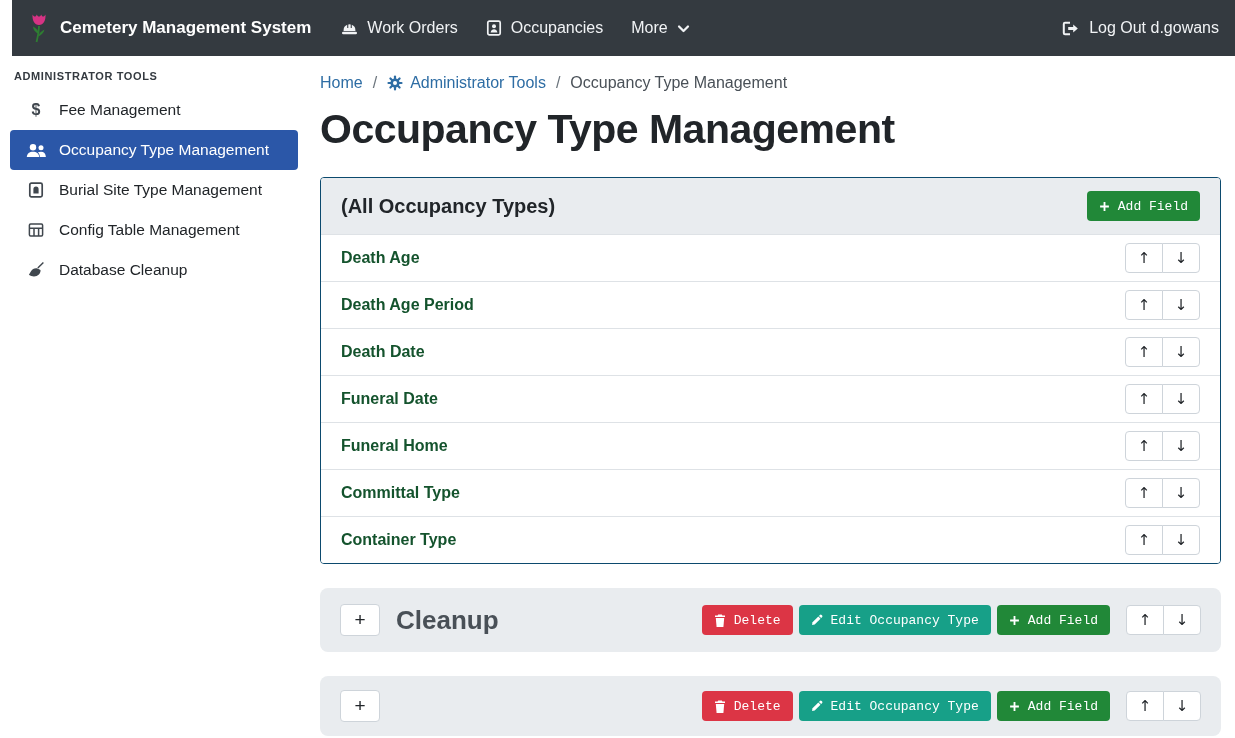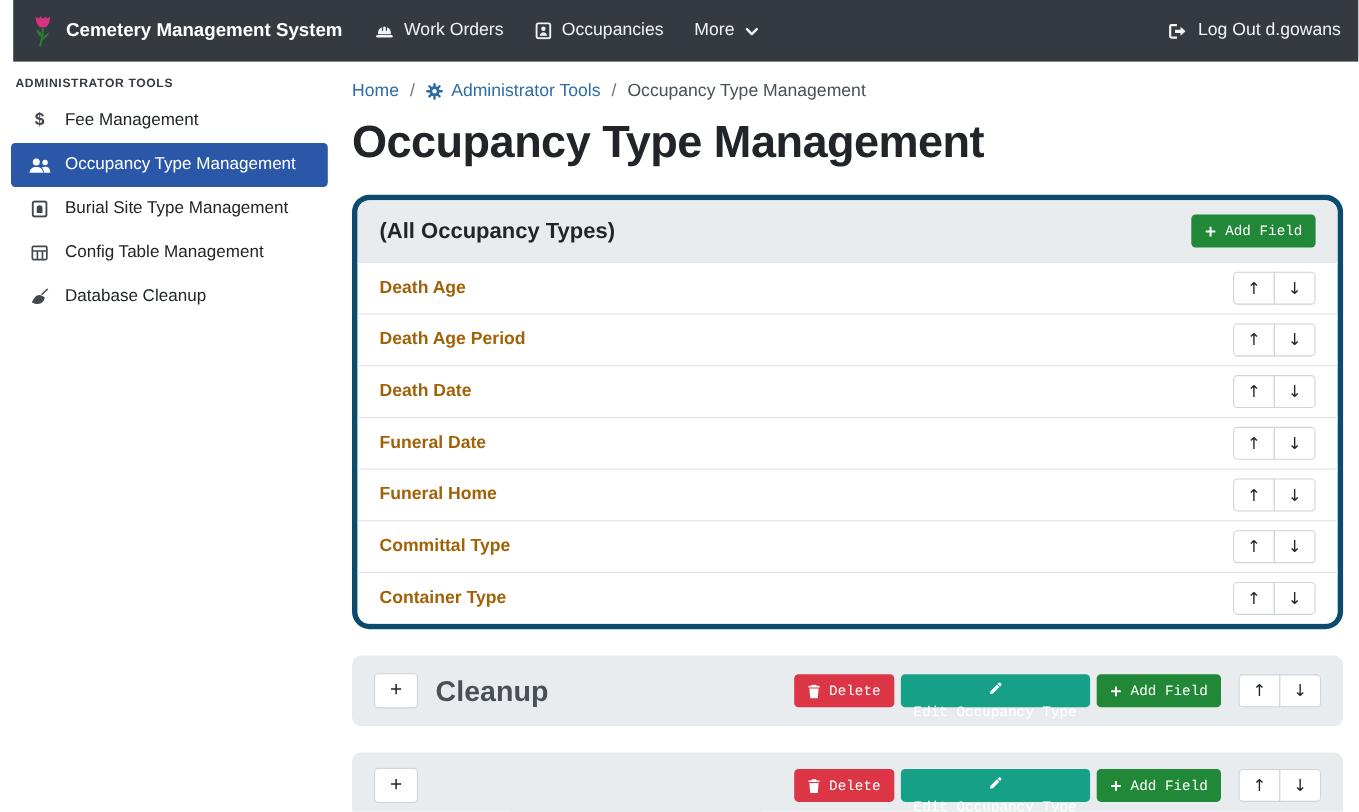--- a/index.html
+++ b/index.html
@@ -36,42 +36,42 @@
   .breadcrumb .current { color: #495057; }
   .title-row { display: flex; align-items: center; justify-content: space-between; margin: 10px 0 24px; }
   h1 { font-size: 41px; font-weight: 600; letter-spacing: -.5px; color: #212529; line-height: 1.15; }
   
   .btn {
     display: inline-flex; align-items: center; gap: 8px; border: none; border-radius: 4px;
     color: #fff; cursor: pointer; font-family: inherit; white-space: nowrap;
   }
   .btn.green { background: #218838; }
   .btn.red   { background: #dc3545; }
-  .btn.teal  { background: #17a088; flex-direction: column; }
+  .btn.teal  { background: #17a088; }
   .btn.lg { font-size: 16px; padding: 10px 18px; }
   .btn.sm { font-size: 13px; padding: 7px 12px; height: 30px; font-family: Liberation Mono, monospace; }
   .btn-group { display: inline-flex; }
   .arrow-btn {
     width: 38px; height: 30px; display: flex; align-items: center; justify-content: center;
     background: #fff; border: 1px solid #ced4da; color: #212529; font-size: 15px;
     cursor: pointer; margin-left: -1px; font-family: "DejaVu Sans", sans-serif;
   }
   .arrow-btn:first-child { border-radius: 4px 0 0 4px; margin-left: 0; }
   .arrow-btn:last-child  { border-radius: 0 4px 4px 0; }
   
-  .card { border: 5px solid #0c4a6e; border-radius: 16px; overflow: hidden; }
+  .card { border: 1px solid #0c4a6e; border-radius: 4px; overflow: hidden; }
   .card-header {
     background: #e9ecef; display: flex; align-items: center; justify-content: space-between;
     padding: 13px 20px; font-size: 20px; font-weight: 600; color: #212529;
   }
   .field-row {
     display: flex; align-items: center; justify-content: space-between;
     padding: 8px 20px; border-top: 1px solid #dee2e6; background: #fff;
   }
-  .field-link { color: #a16207; font-weight: 700; font-size: 16px; text-decoration: none; cursor: pointer; }
+  .field-link { color: #14532d; font-weight: 700; font-size: 16px; text-decoration: none; cursor: pointer; }
   
   .type-bar {
     margin-top: 24px; background: #e9ecef; border-radius: 8px;
     display: flex; align-items: center; padding: 14px 20px; gap: 16px;
   }
   .expand-btn {
     width: 40px; height: 32px; background: #fff; border: 1px solid #ced4da; border-radius: 4px;
     font-size: 19px; color: #212529; display: flex; align-items: center; justify-content: center; cursor: pointer;
     font-family: inherit;
   }

